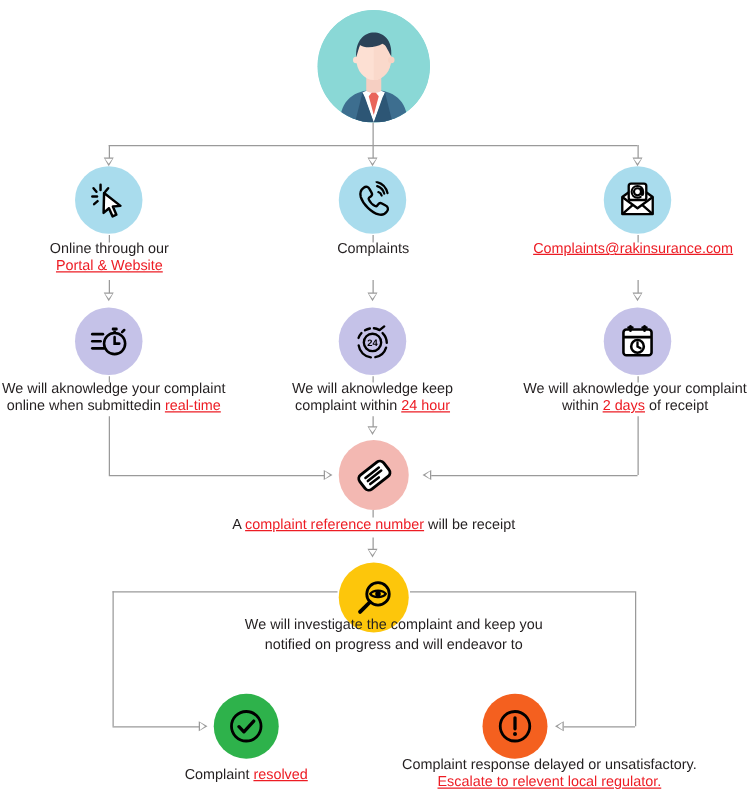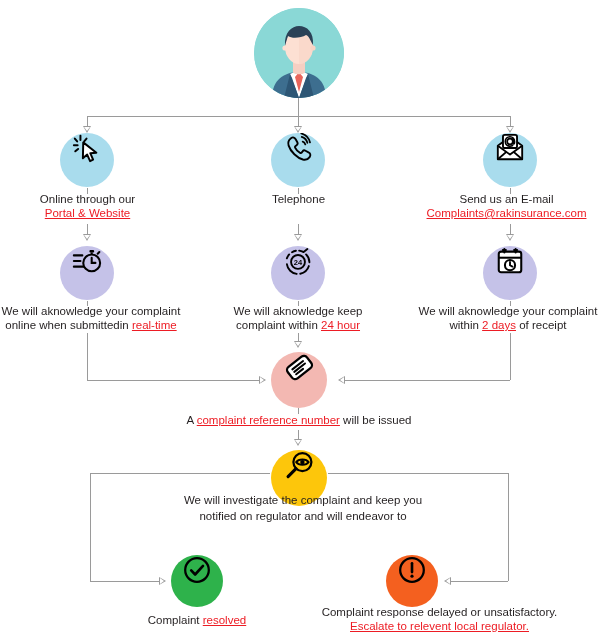--- a/index.html
+++ b/index.html
@@ -9,21 +9,21 @@
     font-family:"Liberation Sans", sans-serif;
     color:#231f20;
     overflow:hidden;
   }
   #stage{position:relative;width:545px;height:642px;}
 
   
   .circ{
     position:absolute;
     border-radius:50%;
-    display:flex;justify-content:center;
+    display:flex;align-items:center;justify-content:center;
     box-sizing:border-box;
   }
   .avatar{
     width:90px;height:90px;
     left:254px;top:8px;
     background:#8ad8d6;
     overflow:hidden;
   }
   .ch-teal{background:#a9dced;}
   .ch-purple{background:#c5c2e8;}
@@ -170,25 +170,24 @@
       <path d="M3 13.5 L16 23 L29 13.5" fill="none" stroke="#000" stroke-width="2" stroke-linejoin="round"></path>
     </svg>
   </div>
 
   <div class="tx" style="left:0px;top:192px;width:175px;">
     <div>Online through our</div>
     <div class="red">Portal &amp; Website</div>
   </div>
 
   <div class="tx" style="left:211px;top:192px;width:175px;">
-    <div>Telephone</div>
+    <div>Complaints</div>
   </div>
 
   <div class="tx" style="left:415px;top:192px;width:183px;">
-    <div>Send us an E-mail</div>
     <div class="red">Complaints@rakinsurance.com</div>
   </div>
 
   <div class="ln v" style="left:87px;top:188px;height:6px;"></div>
   <div class="ln v" style="left:298px;top:188px;height:6px;"></div>
   <div class="ln v" style="left:510px;top:188px;height:6px;"></div>
 
   <div class="ln v" style="left:87px;top:224px;height:13px;"></div>
   <div class="ln v" style="left:298px;top:224px;height:13px;"></div>
   <div class="ln v" style="left:510px;top:224px;height:13px;"></div>
@@ -281,38 +280,38 @@
           <line x1="9" y1="16.2" x2="23" y2="16.2"></line>
           <line x1="9" y1="19.4" x2="18" y2="19.4"></line>
         </g>
       </g>
     </svg>
   </div>
 
   <div class="ln v" style="left:298px;top:408px;height:6px;"></div>
 
   <div class="tx" style="left:149px;top:413px;width:300px;">
-    <span>A </span><span class="red">complaint reference number</span><span> will be issued</span>
+    <span>A </span><span class="red">complaint reference number</span><span> will be receipt</span>
   </div>
 
   <div class="ln v" style="left:298px;top:430px;height:11px;"></div>
   <div class="arrow down" style="left:294px;top:439px;"></div>
 
   <div class="circ investigate ch-yellow">
     <svg width="31" height="31" viewBox="0 0 32 32">
       <circle cx="19" cy="12.5" r="9.3" fill="#fdc60b" stroke="#000" stroke-width="2.3"></circle>
       <path d="M12.4 19.2 L4.2 27.4" stroke="#000" stroke-width="3.2" stroke-linecap="round"></path>
       <path d="M12.6 12.5 c2.4 -3.6 10.4 -3.6 12.8 0 c-2.4 3.6 -10.4 3.6 -12.8 0 Z" fill="none" stroke="#000" stroke-width="2"></path>
       <circle cx="19" cy="12.5" r="2.3" fill="#000"></circle>
     </svg>
   </div>
 
-  <div class="tx" style="left:103px;top:493px;width:400px;line-height:1.35;">
+  <div class="tx" style="left:115px;top:493px;width:400px;line-height:1.35;">
     <div>We will investigate the complaint and keep you</div>
-    <div>notified on regulator and will endeavor to</div>
+    <div>notified on progress and will endeavor to</div>
   </div>
 
   <div class="ln h" style="left:90px;top:473px;width:180px;"></div>
   <div class="ln v" style="left:90px;top:473px;height:108px;"></div>
   <div class="ln h" style="left:90px;top:581px;width:72px;"></div>
   <div class="arrow right" style="left:159px;top:577px;"></div>
 
   <div class="ln h" style="left:328px;top:473px;width:180px;"></div>
   <div class="ln v" style="left:508px;top:473px;height:108px;"></div>
   <div class="ln h" style="left:451px;top:581px;width:57px;"></div>

